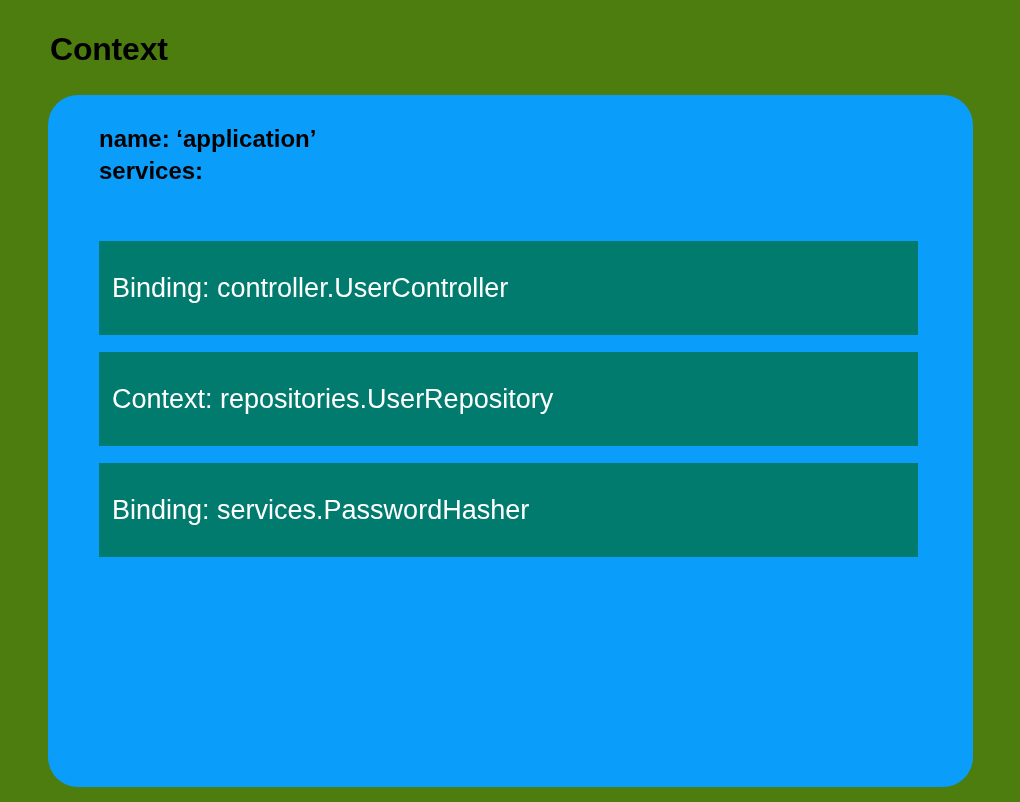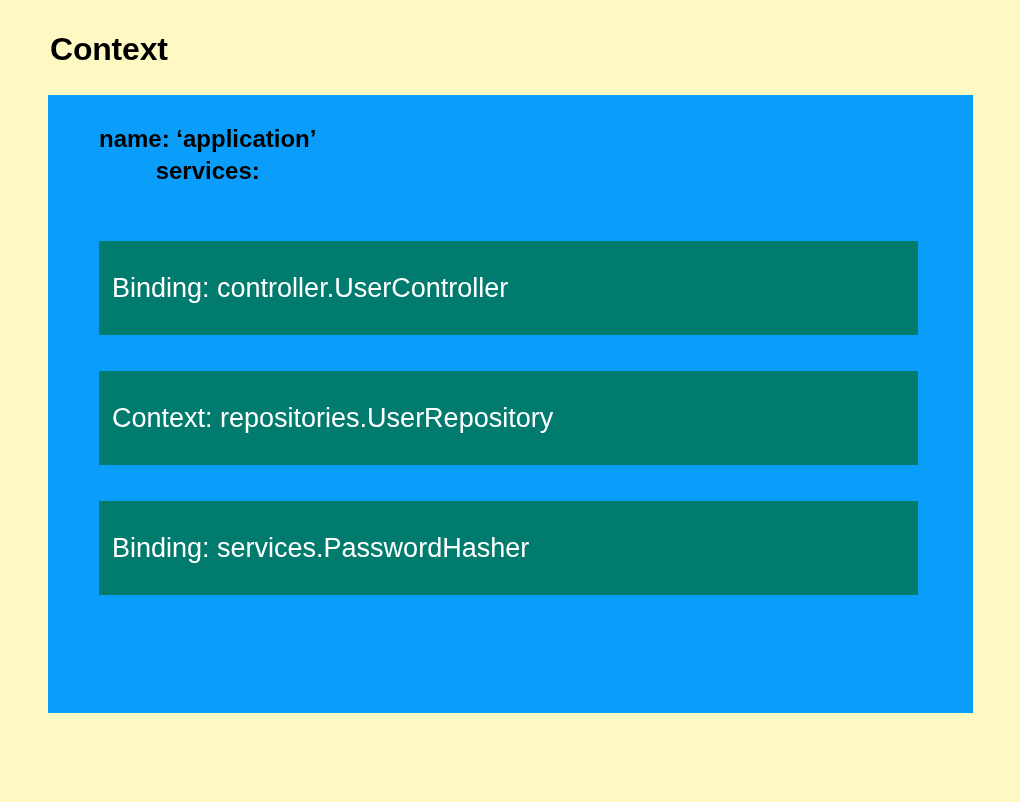--- a/index.html
+++ b/index.html
@@ -11,41 +11,41 @@
     height: 802px;
     background: #ffffff;
     font-family: "Liberation Sans", sans-serif;
     -webkit-font-smoothing: antialiased;
     overflow: hidden;
   }
   .canvas {
     position: relative;
     width: 1020px;
     height: 802px;
-    background: #fef9c3;
-    text-align: center;
+    background: #4d7c0f;
   }
   .page-title {
     position: absolute;
     left: 50px;
     top: 30px;
     font-size: 32px;
     font-weight: bold;
     color: #000000;
     letter-spacing: -0.2px;
     line-height: 38px;
     white-space: nowrap;
   }
   .context-box {
     position: absolute;
     left: 48px;
     top: 95px;
     width: 925px;
-    height: 618px;
+    height: 692px;
     background: #0a9dfa;
+    border-radius: 30px;
   }
   .context-header {
     position: absolute;
     left: 51px;
     top: 28px;
     font-size: 24px;
     font-weight: bold;
     color: #000000;
     line-height: 32px;
     white-space: nowrap;
@@ -57,21 +57,21 @@
     position: absolute;
     left: 51px;
     top: 146px;
     width: 819px;
   }
   .binding-box {
     position: relative;
     width: 819px;
     height: 94px;
     background: #017b6e;
-    margin-bottom: 36px;
+    margin-bottom: 17px;
     box-sizing: border-box;
   }
   .binding-box:last-child {
     margin-bottom: 0;
   }
   .binding-label {
     position: absolute;
     left: 13px;
     top: 50%;
     transform: translateY(-50%);

